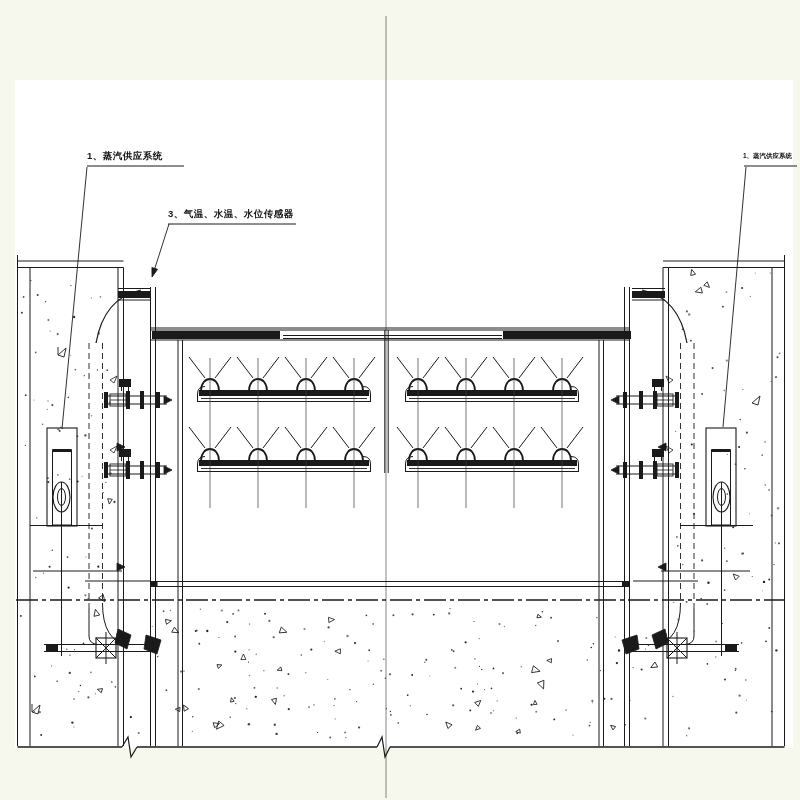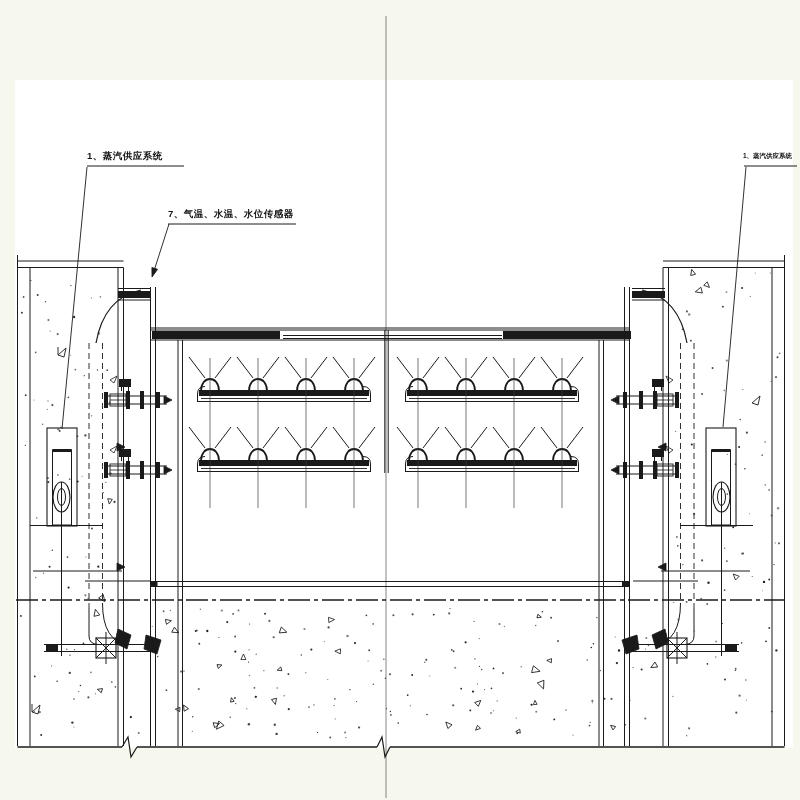--- a/index.html
+++ b/index.html
@@ -623,15 +623,15 @@
         <line x1="87" y1="159" x2="62" y2="421" stroke="#1a1a1a" stroke-width="0.9"></line>
         <line x1="168" y1="216" x2="296" y2="216" stroke="#1a1a1a" stroke-width="1"></line>
         <line x1="169" y1="216" x2="153" y2="266" stroke="#1a1a1a" stroke-width="0.9"></line>
         <polygon points="152,269 157.6,261.3 151.9,259.5" fill="#1a1a1a" stroke="#1a1a1a" stroke-width="0.8"></polygon>
         <line x1="744" y1="158" x2="797" y2="158" stroke="#1a1a1a" stroke-width="1"></line>
         <line x1="746" y1="159" x2="723" y2="419" stroke="#1a1a1a" stroke-width="0.9"></line>
       </g>
   </svg>
 
   <div class="cad-label" id="label-steam-left">1、蒸汽供应系统</div>
-  <div class="cad-label" id="label-sensors">7、气温、水温、水位传感器</div>
+  <div class="cad-label" id="label-sensors">3、气温、水温、水位传感器</div>
   <div class="cad-label" id="label-steam-right">1、蒸汽供应系统</div>
 </div>
 
 </body></html>

